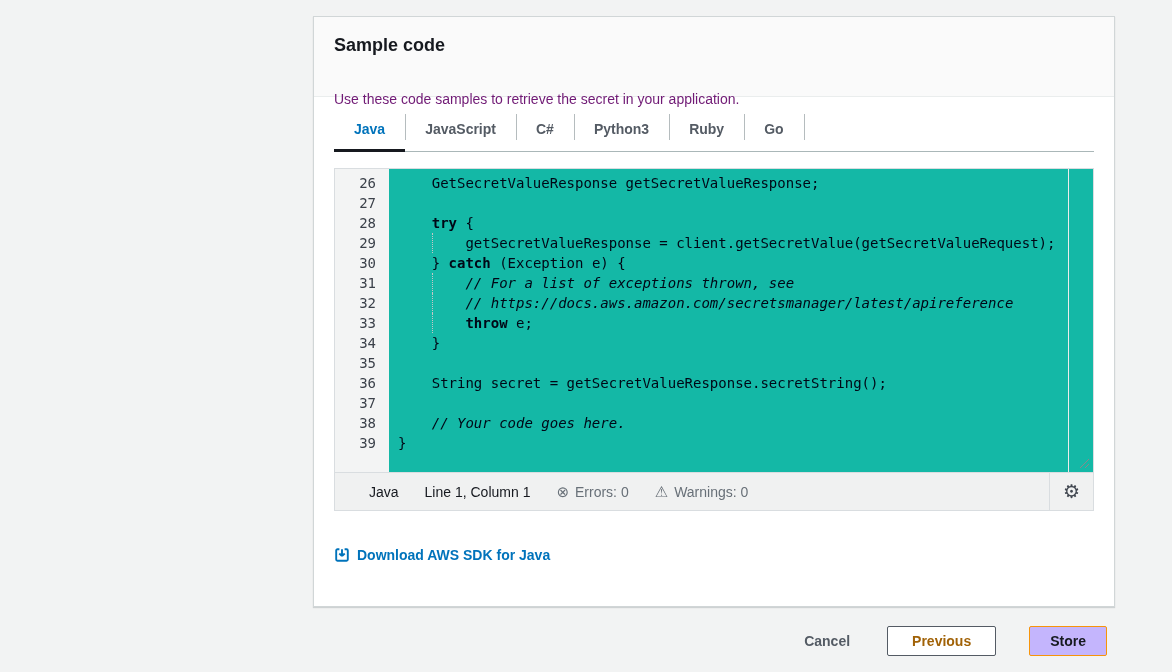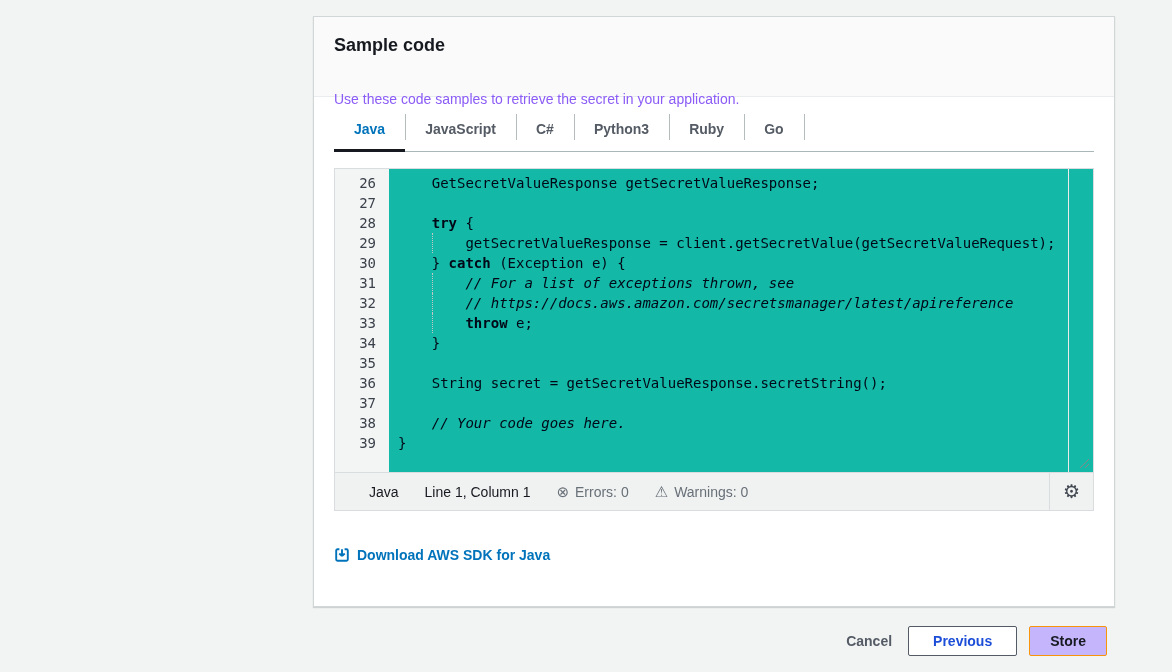--- a/index.html
+++ b/index.html
@@ -19,21 +19,21 @@
     border:1px solid rgba(0,28,36,.18);
     box-shadow:0 1px 1px rgba(0,28,36,.15);
   }
   .card-header {
     background:#fafafa;
     border-bottom:1px solid #eaeded;
     padding:16px 20px;
     height:80px;
   }
   .card-title { font-size:18px; font-weight:700; line-height:24px; margin-bottom:4px; color:#16191f; }
-  .card-desc { font-size:14px; line-height:20px; color:#8b5cf6;margin-top:32px; }
+  .card-desc { font-size:14px; line-height:20px; color:#701a75;margin-top:32px; }
   .card-body { padding:0 20px 20px 20px; }
 
   
   .tabs {
     display:flex; align-items:stretch;
     margin-top:9px;
     border-bottom:1px solid #aab7b8;
     position:relative;
   }
   .tab {
@@ -98,31 +98,31 @@
 
   
   .download {
     margin-top:36px; display:inline-flex; align-items:center; gap:7px;
     color:#0073bb; font-size:14px; font-weight:700; text-decoration:none; cursor:pointer;
   }
 
   
   .footer {
     position:absolute; right:65px; top:626px;
-    display:flex; align-items:center; gap:12px;
+    display:flex; align-items:center; gap:33px;
   }
   .btn-link {
     color:#545b64; font-size:14px; font-weight:700; cursor:pointer; background:none; border:none;
     padding:6px 4px; font-family:inherit;
   }
   .btn {
     font-family:inherit; font-size:14px; font-weight:700; line-height:20px;
     padding:4px 24px; border-radius:2px; cursor:pointer; height:30px;
   }
-  .btn-normal { background:#fff; border:1px solid #545b64; color:#1d4ed8; }
+  .btn-normal { background:#fff; border:1px solid #545b64; color:#a16207; }
   .btn-primary { background:#c4b5fd; border:1px solid #f7940a; color:#16191f; padding:4px 20px; }
 </style>
 </head>
 <body>
 
 <div class="card">
 
   <div class="card-header">
     <div class="card-title">Sample code</div>
     <div class="card-desc">Use these code samples to retrieve the secret in your application.</div>

